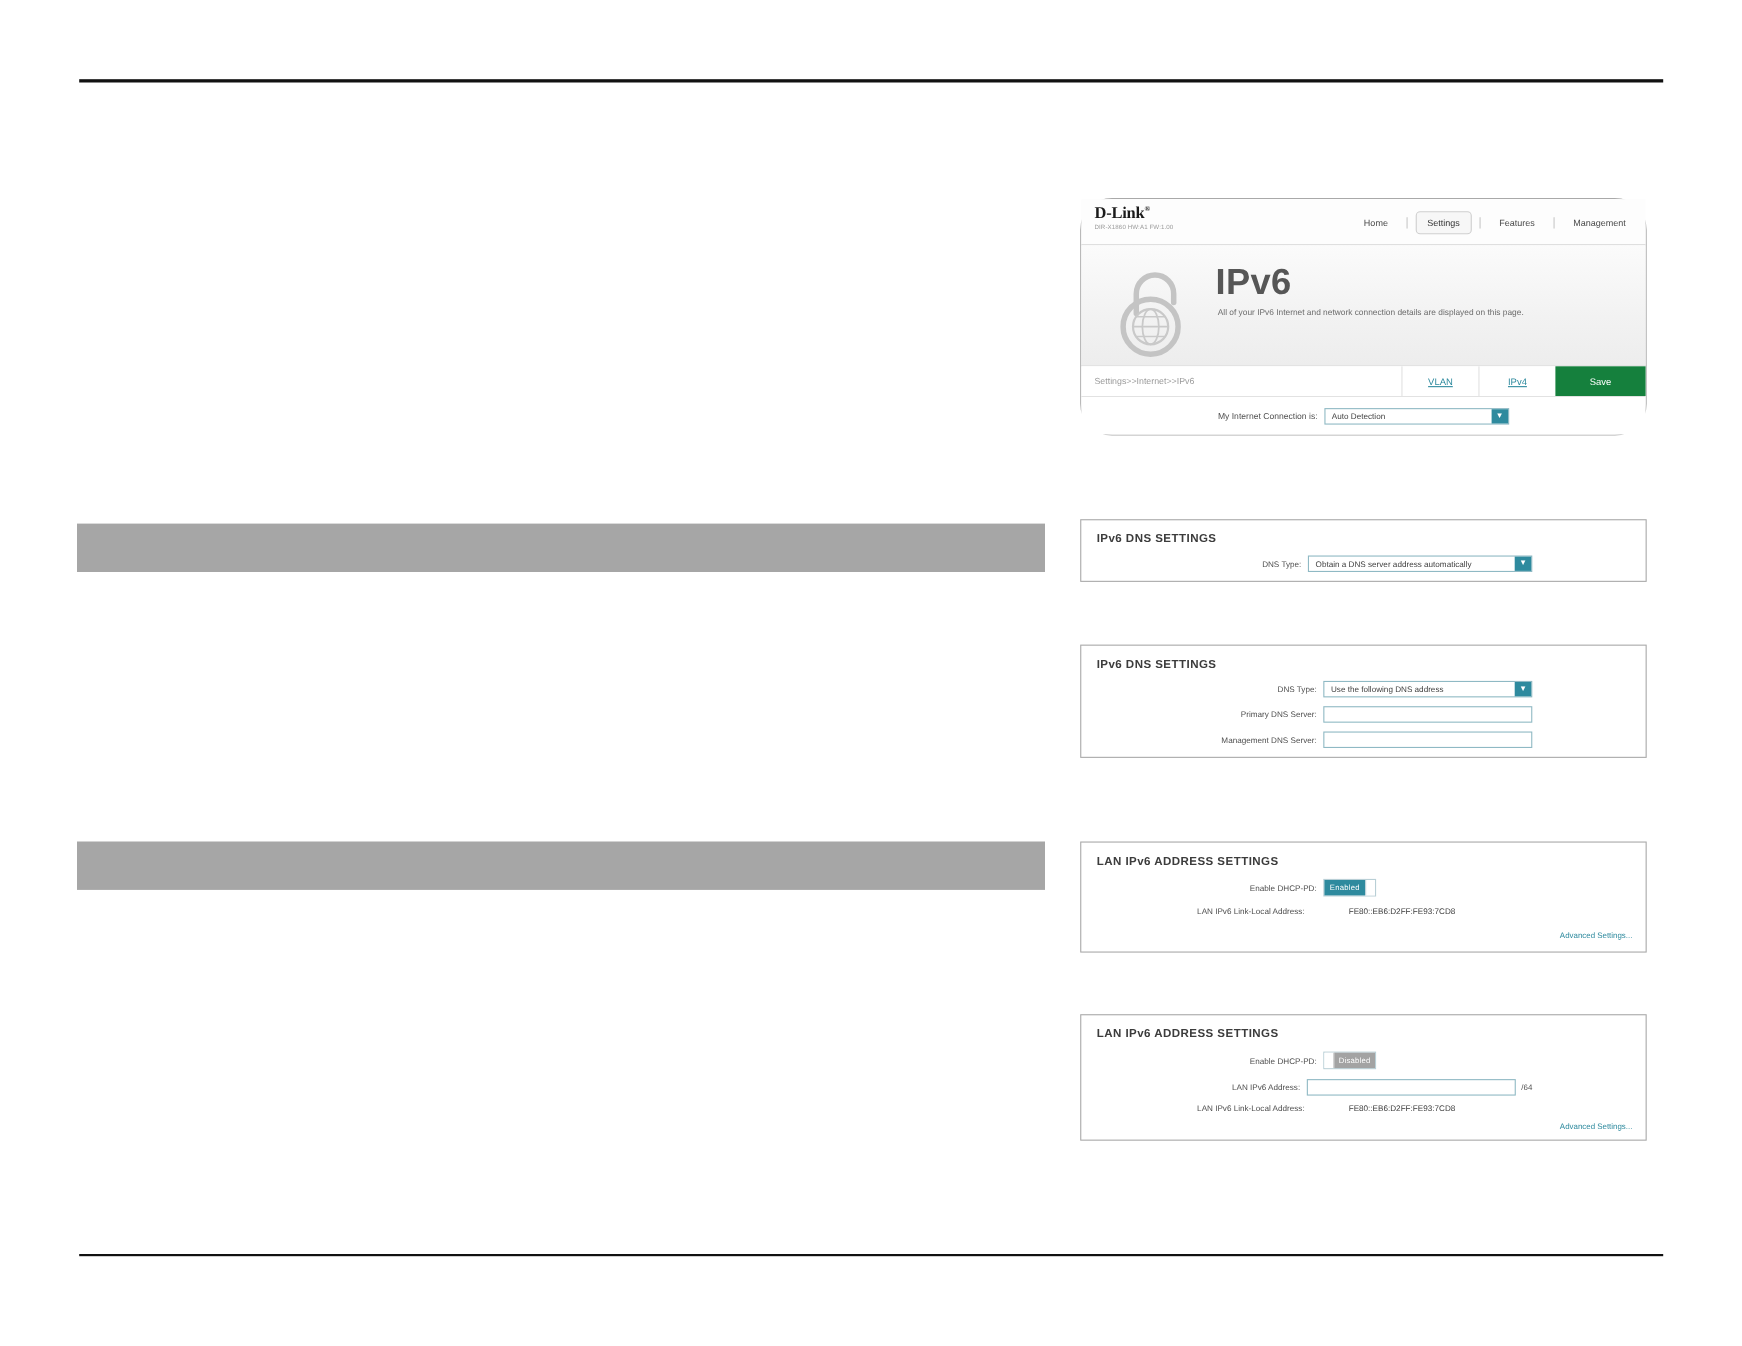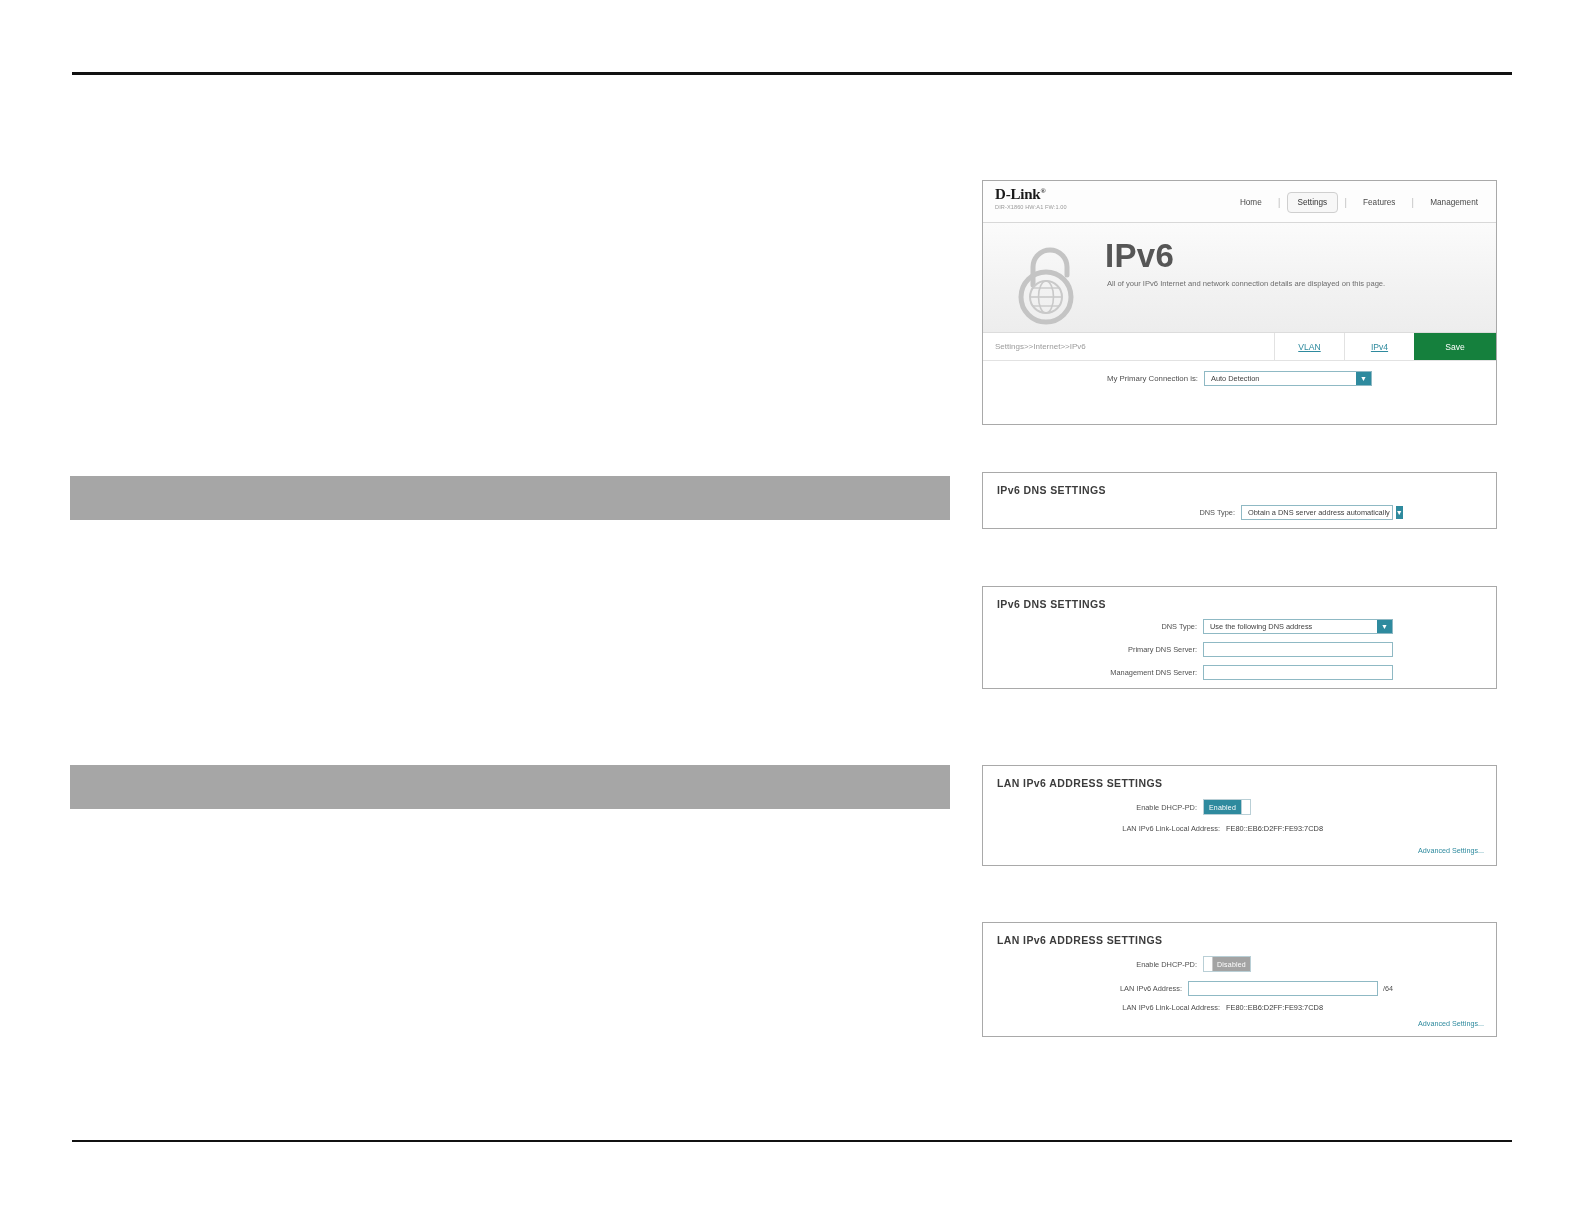--- a/index.html
+++ b/index.html
@@ -34,21 +34,21 @@
   }
   .panel-title {
     position: absolute;
     font-size: 10.5px;
     font-weight: bold;
     color: #3c3c3c;
     letter-spacing: .4px;
   }
 
   
-  .browser { left: 982px; top: 180px; width: 515px; height: 245px; }
+  .browser { left: 982px; top: 180px; width: 515px; height: 216px; border-radius: 29px; }
   .browser-nav {
     position: relative; height: 42px; background: #fdfdfd;
     border-bottom: 1px solid #d8d8d8;
   }
   .brand { position: absolute; left: 12px; top: 5px; }
   .brand-name {
     font-family: "Liberation Serif", serif;
     font-size: 15px; font-weight: bold; color: #1a1a1a;
     letter-spacing: -.2px;
   }
@@ -144,21 +144,21 @@
     font-size: 7px; color: #ffffff; letter-spacing: .2px;
   }
   .toggle-knob { width: 9px; background: #ffffff; }
   .toggle.on .toggle-body { background: #2e8a9e; order: 1; }
   .toggle.on .toggle-knob { order: 2; border-left: 1px solid #b9cfd6; }
   .toggle.off .toggle-body { background: #a3a3a3; order: 2; }
   .toggle.off .toggle-knob { order: 1; border-right: 1px solid #c9c9c9; }
 
   .static-row {
     position: absolute; display: flex; align-items: center;
-    font-size: 7.4px; color: #4f4f4f;
+    font-size: 7.4px; color: #4f4f4f; gap: 34px;
   }
   .static-value { color: #3b3b3b; margin-left: 6px; }
 
   .adv-link {
     position: absolute; font-size: 7.2px; color: #2e8a9e;
   }
 </style>
 </head>
 <body>
 
@@ -205,33 +205,33 @@
     </div>
 
     <div class="crumbbar">
       <div class="crumb">Settings&gt;&gt;Internet&gt;&gt;IPv6</div>
       <div class="crumb-btn">VLAN</div>
       <div class="crumb-btn">IPv4</div>
       <div class="crumb-save">Save</div>
     </div>
 
     <div class="connrow">
-      <span class="conn-label">My Primary Connection is:</span>
+      <span class="conn-label">My Internet Connection is:</span>
       <div class="select" style="width:168px;">
         <span class="select-text">Auto Detection</span>
         <span class="select-arrow">▼</span>
       </div>
     </div>
   </div>
 
   <div class="panel" style="left:982px; top:472px; width:515px; height:57px;">
     <div class="panel-title" style="left:14px; top:11px;">IPv6 DNS SETTINGS</div>
     <div class="field-row" style="left:0; top:32px; width:410px; justify-content:flex-end;">
       <span class="field-label">DNS Type:</span>
-      <div class="select" style="width:152px;">
+      <div class="select" style="width:204px;">
         <span class="select-text">Obtain a DNS server address automatically</span>
         <span class="select-arrow">▼</span>
       </div>
     </div>
   </div>
 
   <div class="panel" style="left:982px; top:586px; width:515px; height:103px;">
     <div class="panel-title" style="left:14px; top:11px;">IPv6 DNS SETTINGS</div>
 
     <div class="field-row" style="left:0; top:32px; width:410px; justify-content:flex-end;">

